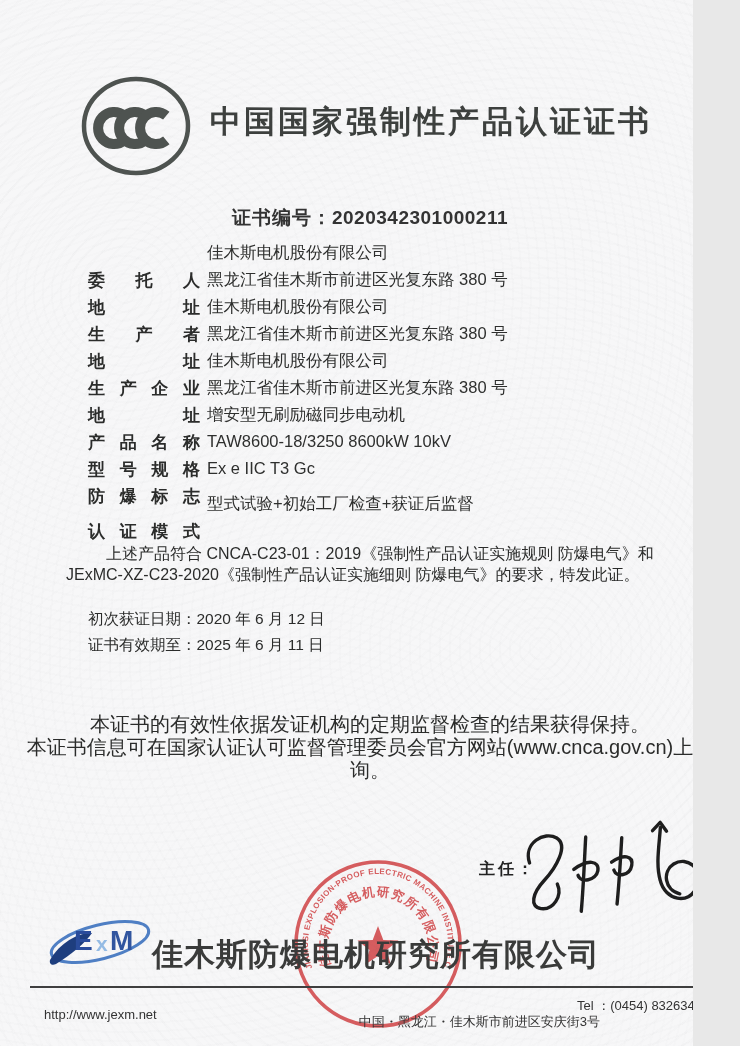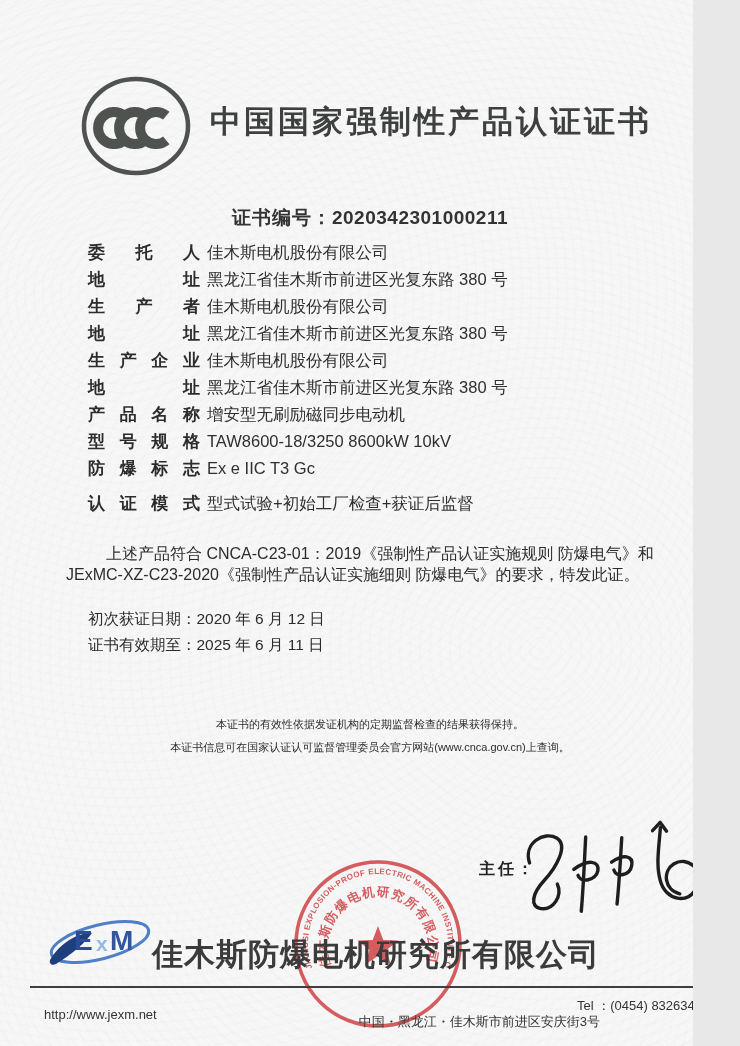--- a/index.html
+++ b/index.html
@@ -23,27 +23,27 @@
     position:absolute;left:0;top:166px;width:740px;text-align:center;
     font-size:19px;color:#333;font-weight:600;letter-spacing:1px;margin-top:39px;
   }
   .certline .num{font-weight:600;letter-spacing:0.5px;}
   .fields{position:absolute;left:88px;top:239px;width:600px;}
   .frow{height:27px;line-height:27px;font-size:17px;white-space:nowrap;}
   .frow:last-child{margin-top:8px;}
   .flabel{
     display:inline-block;width:112px;vertical-align:top;
     text-align:justify;text-align-last:justify;-moz-text-align-last:justify;
-    font-weight:700;color:#2b2c2b;
+    font-weight:700;color:#2b2c2b;margin-top:28px;
   }
   .fvalue{display:inline-block;margin-left:7px;color:#2e2f2e;font-size:16.5px;}
   .statement{position:absolute;left:66px;top:543px;width:608px;font-size:16px;line-height:21px;color:#2b2c2b;}
   .statement .l1{padding-left:40px;}
   .infoblock{position:absolute;left:88px;top:606px;font-size:15.5px;line-height:25.6px;color:#2b2c2b;}
-  .notes{position:absolute;left:24px;top:713px;width:692px;text-align:center;font-size:11px;line-height:23px;color:#2b2c2b;}
+  .notes{position:absolute;left:24px;top:713px;width:692px;text-align:center;font-size:20px;line-height:23px;color:#2b2c2b;}
   .sig-label{position:absolute;left:479px;top:859px;font-size:16px;font-weight:700;letter-spacing:3px;color:#222;}
   .sig-svg{position:absolute;left:516px;top:820px;transform:rotate(-2deg);}
   .stamp{position:absolute;left:290px;top:860px;mix-blend-mode:multiply;opacity:0.88;}
   .issuer-logo{position:absolute;left:44px;top:914px;width:110px;height:62px;}
   .issuer-logo .letter{position:absolute;font-weight:700;font-family:"Liberation Sans",sans-serif;}
   .issuer-logo .l-e{left:30px;top:11px;font-size:28px;color:#2a4c9b;}
   .issuer-logo .l-x{left:52px;top:18px;font-size:21px;color:#94bbe4;}
   .issuer-logo .l-m{left:66px;top:11px;font-size:28px;color:#31559f;}
   .company{position:absolute;left:152px;top:934px;font-size:31px;font-weight:600;letter-spacing:1px;color:#3a3b3a;white-space:nowrap;}
   .divider{position:absolute;left:30px;top:986px;width:682px;height:2px;background:#3f3f3f;}

